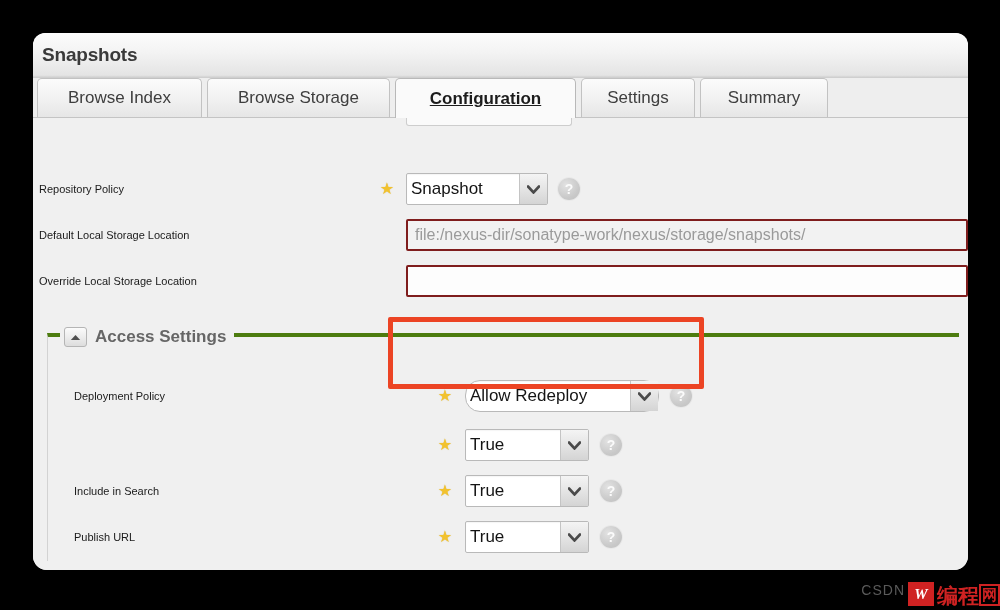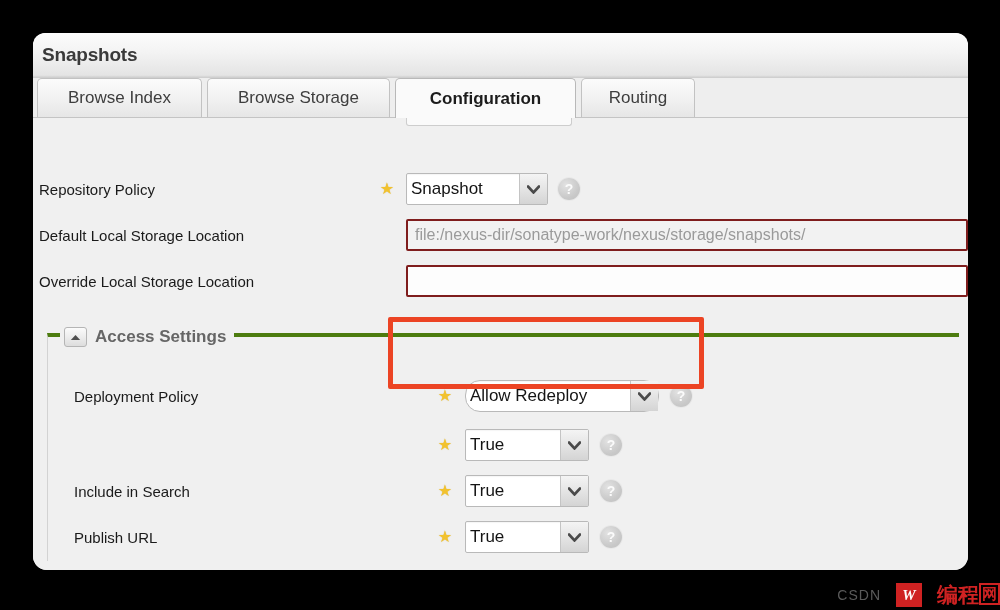--- a/index.html
+++ b/index.html
@@ -71,20 +71,21 @@
     white-space: nowrap;
     cursor: pointer;
   }
   .tab.active {
     background: #fafafa;
     color: #1c1c1c;
     font-weight: bold;
     border-color: #b8b8b8;
     height: 40px;
     z-index: 5;
+    text-decoration: underline;
   }
 
   
   .formbody {
     position: absolute;
     left: 0; top: 85px;
     width: 935px; height: 452px;
     background: #f0f0f0;
   }
 
@@ -101,21 +102,21 @@
   .row {
     position: absolute;
     left: 0;
     width: 935px;
     height: 46px;
   }
   .row-label {
     position: absolute;
     top: 50%;
     transform: translateY(-50%);
-    font-size: 15px;
+    font-size: 11px;
     color: #1a1a1a;
     white-space: nowrap;
   }
   .label-l1 { left: 6px; }
   .label-l2 { left: 26px; }
 
   
   .star {
     position: absolute;
     top: 50%;
@@ -248,22 +249,21 @@
     pointer-events: none;
     z-index: 20;
   }
 
   
   .watermark {
     position: absolute;
     right: 0; bottom: 2px;
     height: 26px;
     display: flex;
-    align-items: center;
-    gap: 15px;
+    gap: 3px;
     z-index: 30;
   }
   .wm-csdn {
     font-size: 14px;
     color: #5a5a5a;
     letter-spacing: 1px;
     font-family: "Liberation Sans", sans-serif;
   }
   .wm-badge {
     width: 26px; height: 24px;
@@ -307,21 +307,24 @@
       <div class="tab" id="tab0" style="left:4px; width:165px;">
         <span>Browse Index</span>
       </div>
       <div class="tab" id="tab1" style="left:174px; width:183px;">
         <span>Browse Storage</span>
       </div>
       <div class="tab active" id="tab2" style="left:362px; width:181px;">
         <span>Configuration</span>
       </div>
       <div class="tab" id="tab3" style="left:548px; width:114px;">
-        <span>Routing</span>
+        <span>Settings</span>
+      </div>
+      <div class="tab" id="tab4" style="left:667px; width:128px;">
+        <span>Summary</span>
       </div>
     </div>
 
     <div class="formbody">
 
       <div class="cut-field"></div>
 
       <div class="row" style="top:48px;">
         <div class="row-label label-l1">Repository Policy</div>
         <div class="star" style="left:346px;">★</div>

